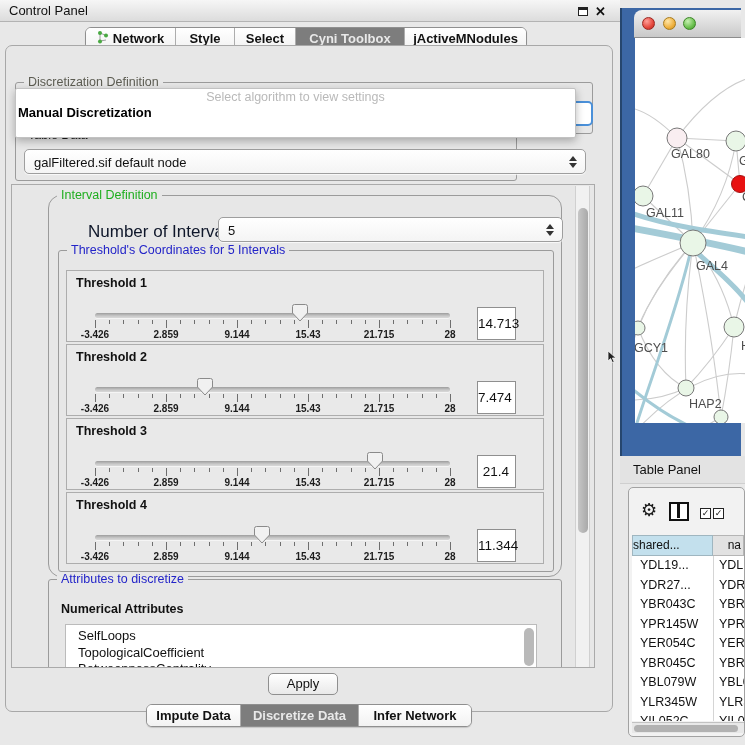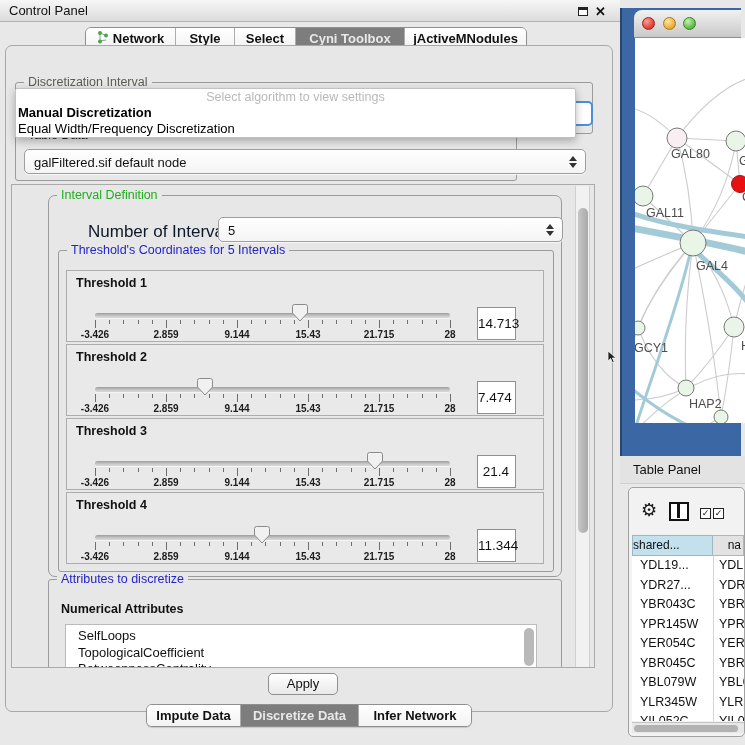--- a/index.html
+++ b/index.html
@@ -161,45 +161,44 @@
         <span>Cyni Toolbox</span>
       </div>
       <div class="tab" style="width: 121px;">
         <span>jActiveMNodules</span>
       </div>
     </div>
 
   <div class="panel">
 
     <div class="groupbox" style="left:9px; top:36px; width:578px; height:52px;">
-      <div class="grouptitle gt-gray">Discretization Interval</div>
+      <div class="grouptitle gt-gray">Discretization Definition</div>
     </div>
 
     <div class="focus-ring"></div>
 
     <div class="popup">
       <div class="hint">Select algorithm to view settings</div>
       <div class="opt1">Manual Discretization</div>
-      <div class="opt2">Equal Width/Frequency Discretization</div>
     </div>
 
     <div class="groupbox" style="left:9px; top:89px; width:502px; height:46px;">
       <div class="grouptitle gt-black">Table Data</div>
       <div class="combo" style="left:8px; top:13px; width:562px; height:25px;">
         <div class="txt">galFiltered.sif default node</div>
         <div class="stepper">
             <i class="up"></i>
             <i class="dn"></i>
           </div>
       </div>
     </div>
 
     <div class="viewport">
 
-      <div class="groupbox" style="left:36px; top:10px; width:514px; height:382px; border-radius:7px;">
+      <div class="groupbox" style="left:36px; top:10px; width:514px; height:382px; border-radius:13px;">
         <div class="grouptitle gt-green">Interval Definition</div>
 
         <div style="position:absolute; left:39px; top:26px; font-size:17px; font-weight:normal; color:#0f172a;">Number of Intervals</div>
         <div class="combo" style="left:169px; top:21px; width:345px; height:25px;">
           <div class="txt">5</div>
           <div class="stepper">
               <i class="up"></i>
               <i class="dn"></i>
             </div>
         </div>

